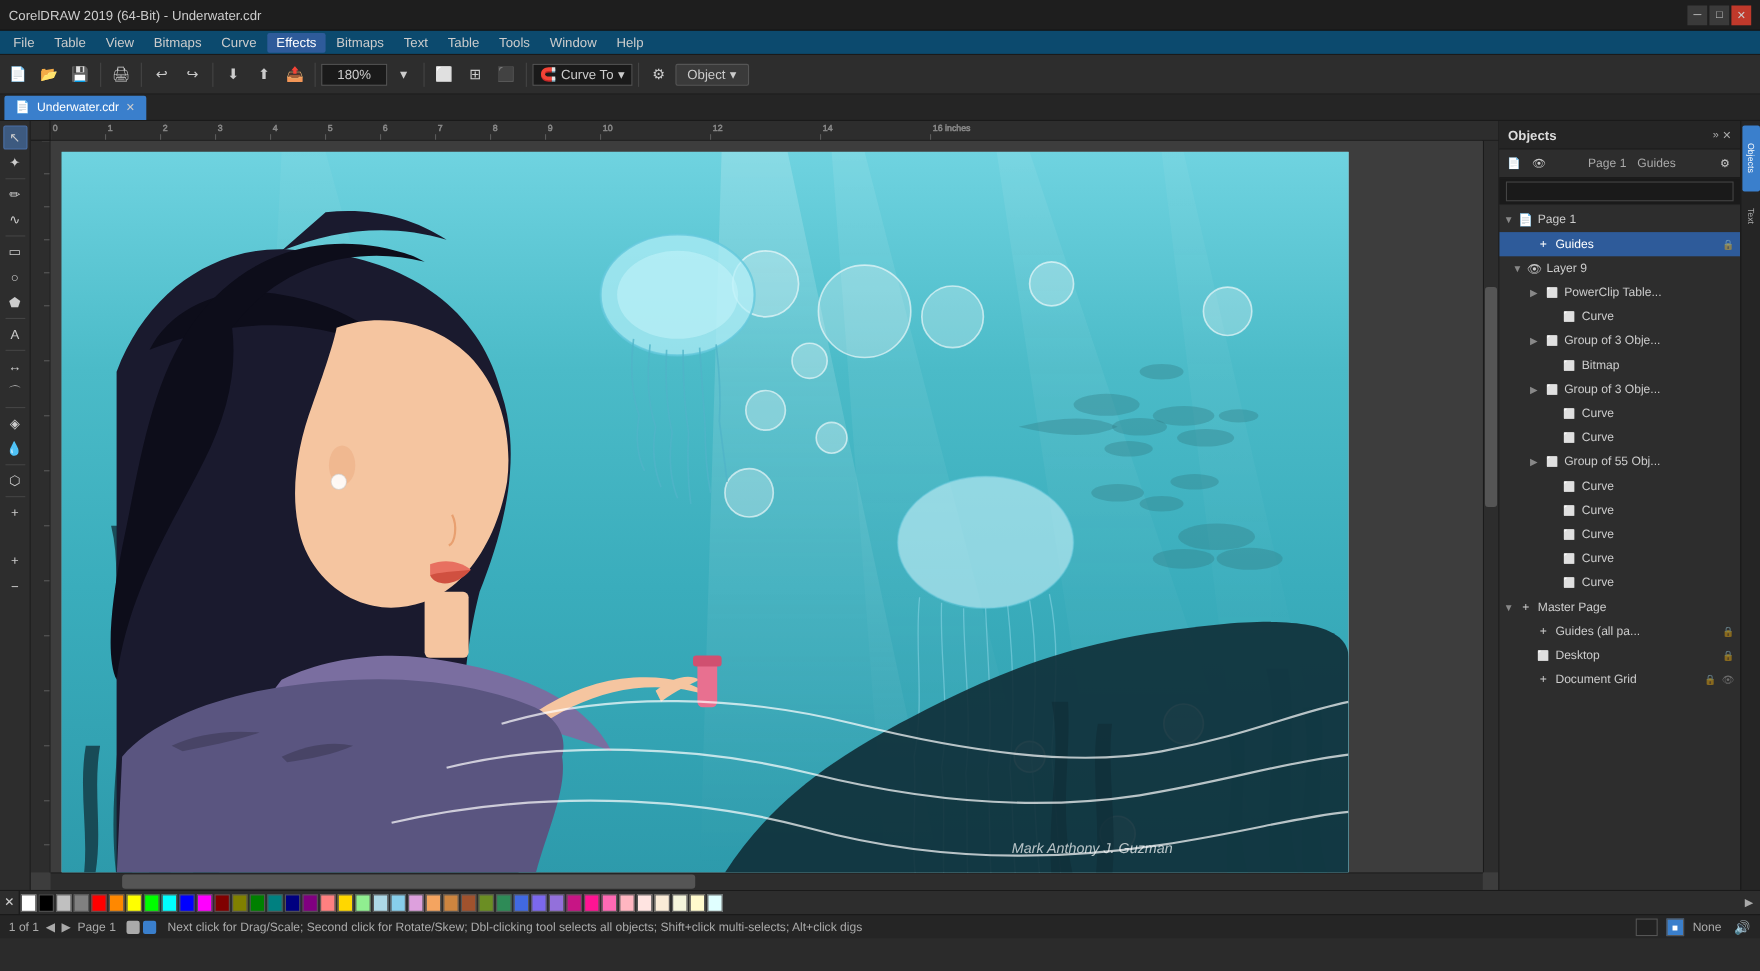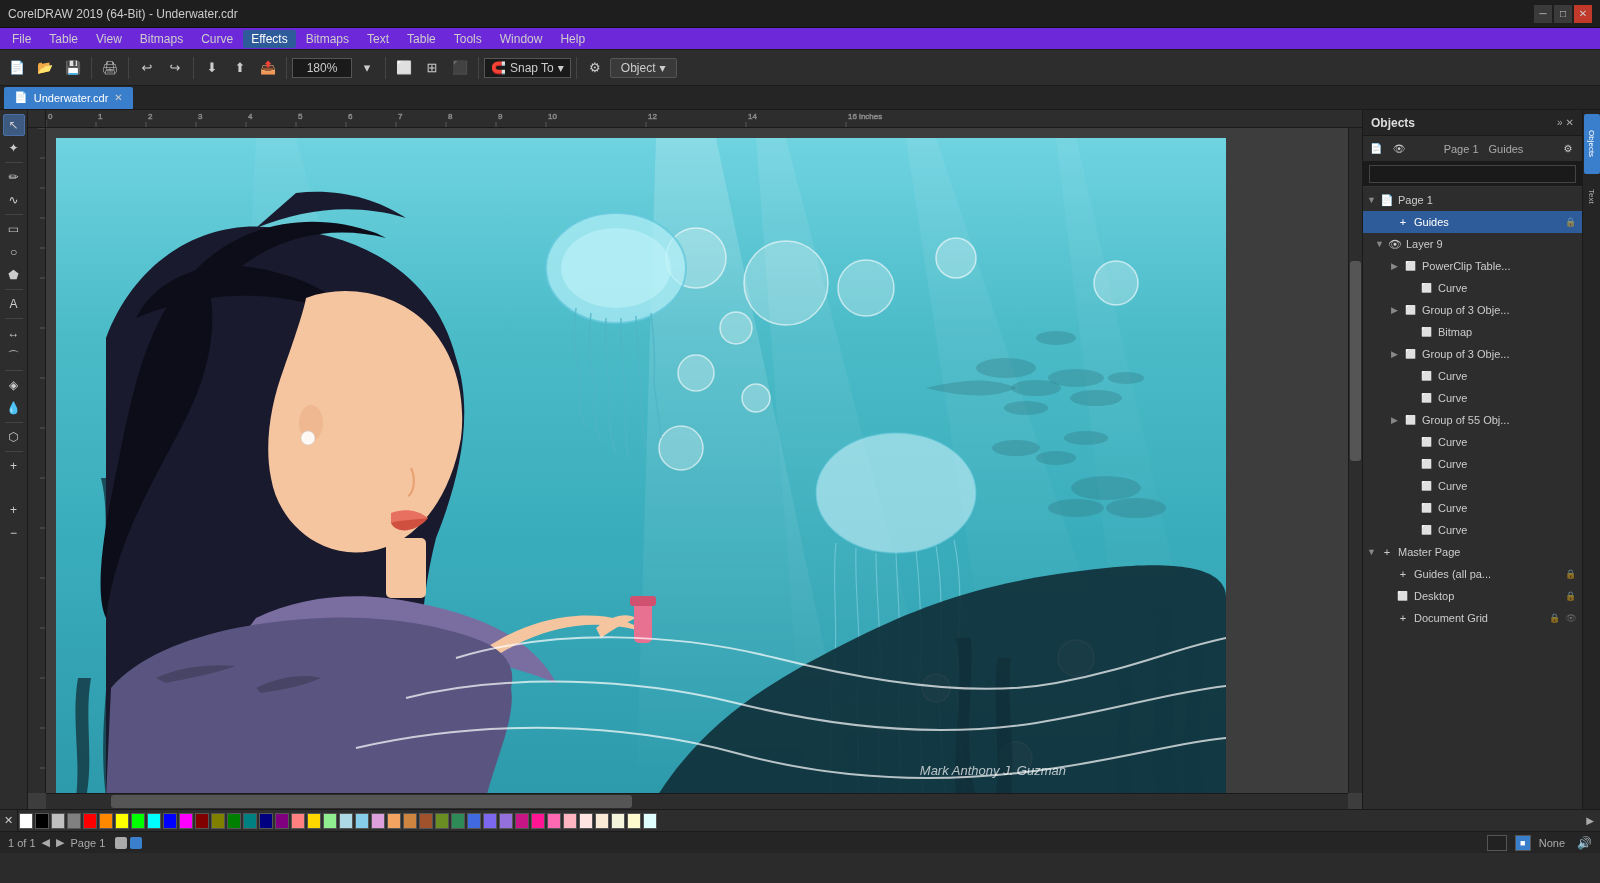--- a/index.html
+++ b/index.html
@@ -24,21 +24,21 @@
       color: #ccc;
       font-size: 10px;
       cursor: pointer;
       display: flex; align-items: center; justify-content: center;
     }
     #title-bar .win-btn.close { background: #c0392b; }
 
     
     #menu-bar {
       height: 22px;
-      background: #6d28d9;
+      background: #0c4a6e;
       display: flex;
       align-items: center;
       padding: 0 4px;
       border-bottom: 1px solid #1a1a1a;
       gap: 2px;
     }
     .menu-item {
       padding: 2px 8px;
       cursor: pointer;
       color: #ccc;
@@ -380,21 +380,21 @@
   <div class="tb-sep"></div>
   <div class="tb-zoom-box">180%</div>
   <button class="tb-btn">▾</button>
   <div class="tb-sep"></div>
   <button class="tb-btn">⬜</button>
   <button class="tb-btn">⊞</button>
   <button class="tb-btn">⬛</button>
   <div class="tb-sep"></div>
   <div class="tb-snap">
     <span>🧲</span>
-    <span>Snap To</span>
+    <span>Curve To</span>
     <span>▾</span>
   </div>
   <div class="tb-sep"></div>
   <button class="tb-btn">⚙</button>
   <div class="tb-launch">
     <span>Object</span>
     <span>▾</span>
   </div>
 </div>
 
@@ -890,19 +890,22 @@
   <div class="status-left">
     <span>1 of 1</span>
     <span style="cursor:pointer">◀</span>
     <span style="cursor:pointer">▶</span>
     <span>Page 1</span>
     <div style="display:flex;align-items:center;gap:3px;margin-left:4px">
       <div style="width:12px;height:12px;background:#aaa;border-radius:2px;cursor:pointer"></div>
       <div style="width:12px;height:12px;background:#3a7fcc;border-radius:2px;cursor:pointer"></div>
     </div>
   </div>
+  <div style="flex:1;overflow:hidden">
+    <span style="font-size:11px;color:#aaa;white-space:nowrap">Next click for Drag/Scale; Second click for Rotate/Skew; Dbl-clicking tool selects all objects; Shift+click multi-selects; Alt+click digs</span>
+  </div>
   <div class="status-right">
     <div style="width:20px;height:16px;background:#222;border:1px solid #555;display:flex;align-items:center;justify-content:center;cursor:pointer"></div>
     <div style="width:16px;height:16px;background:#3a7fcc;border:1px solid #555;display:flex;align-items:center;justify-content:center;cursor:pointer;font-size:9px;color:#fff">■</div>
     <span style="color:#aaa;font-size:11px">None</span>
     <span style="font-size:12px;margin-left:4px">🔊</span>
   </div>
 </div>
 
 </body></html>

